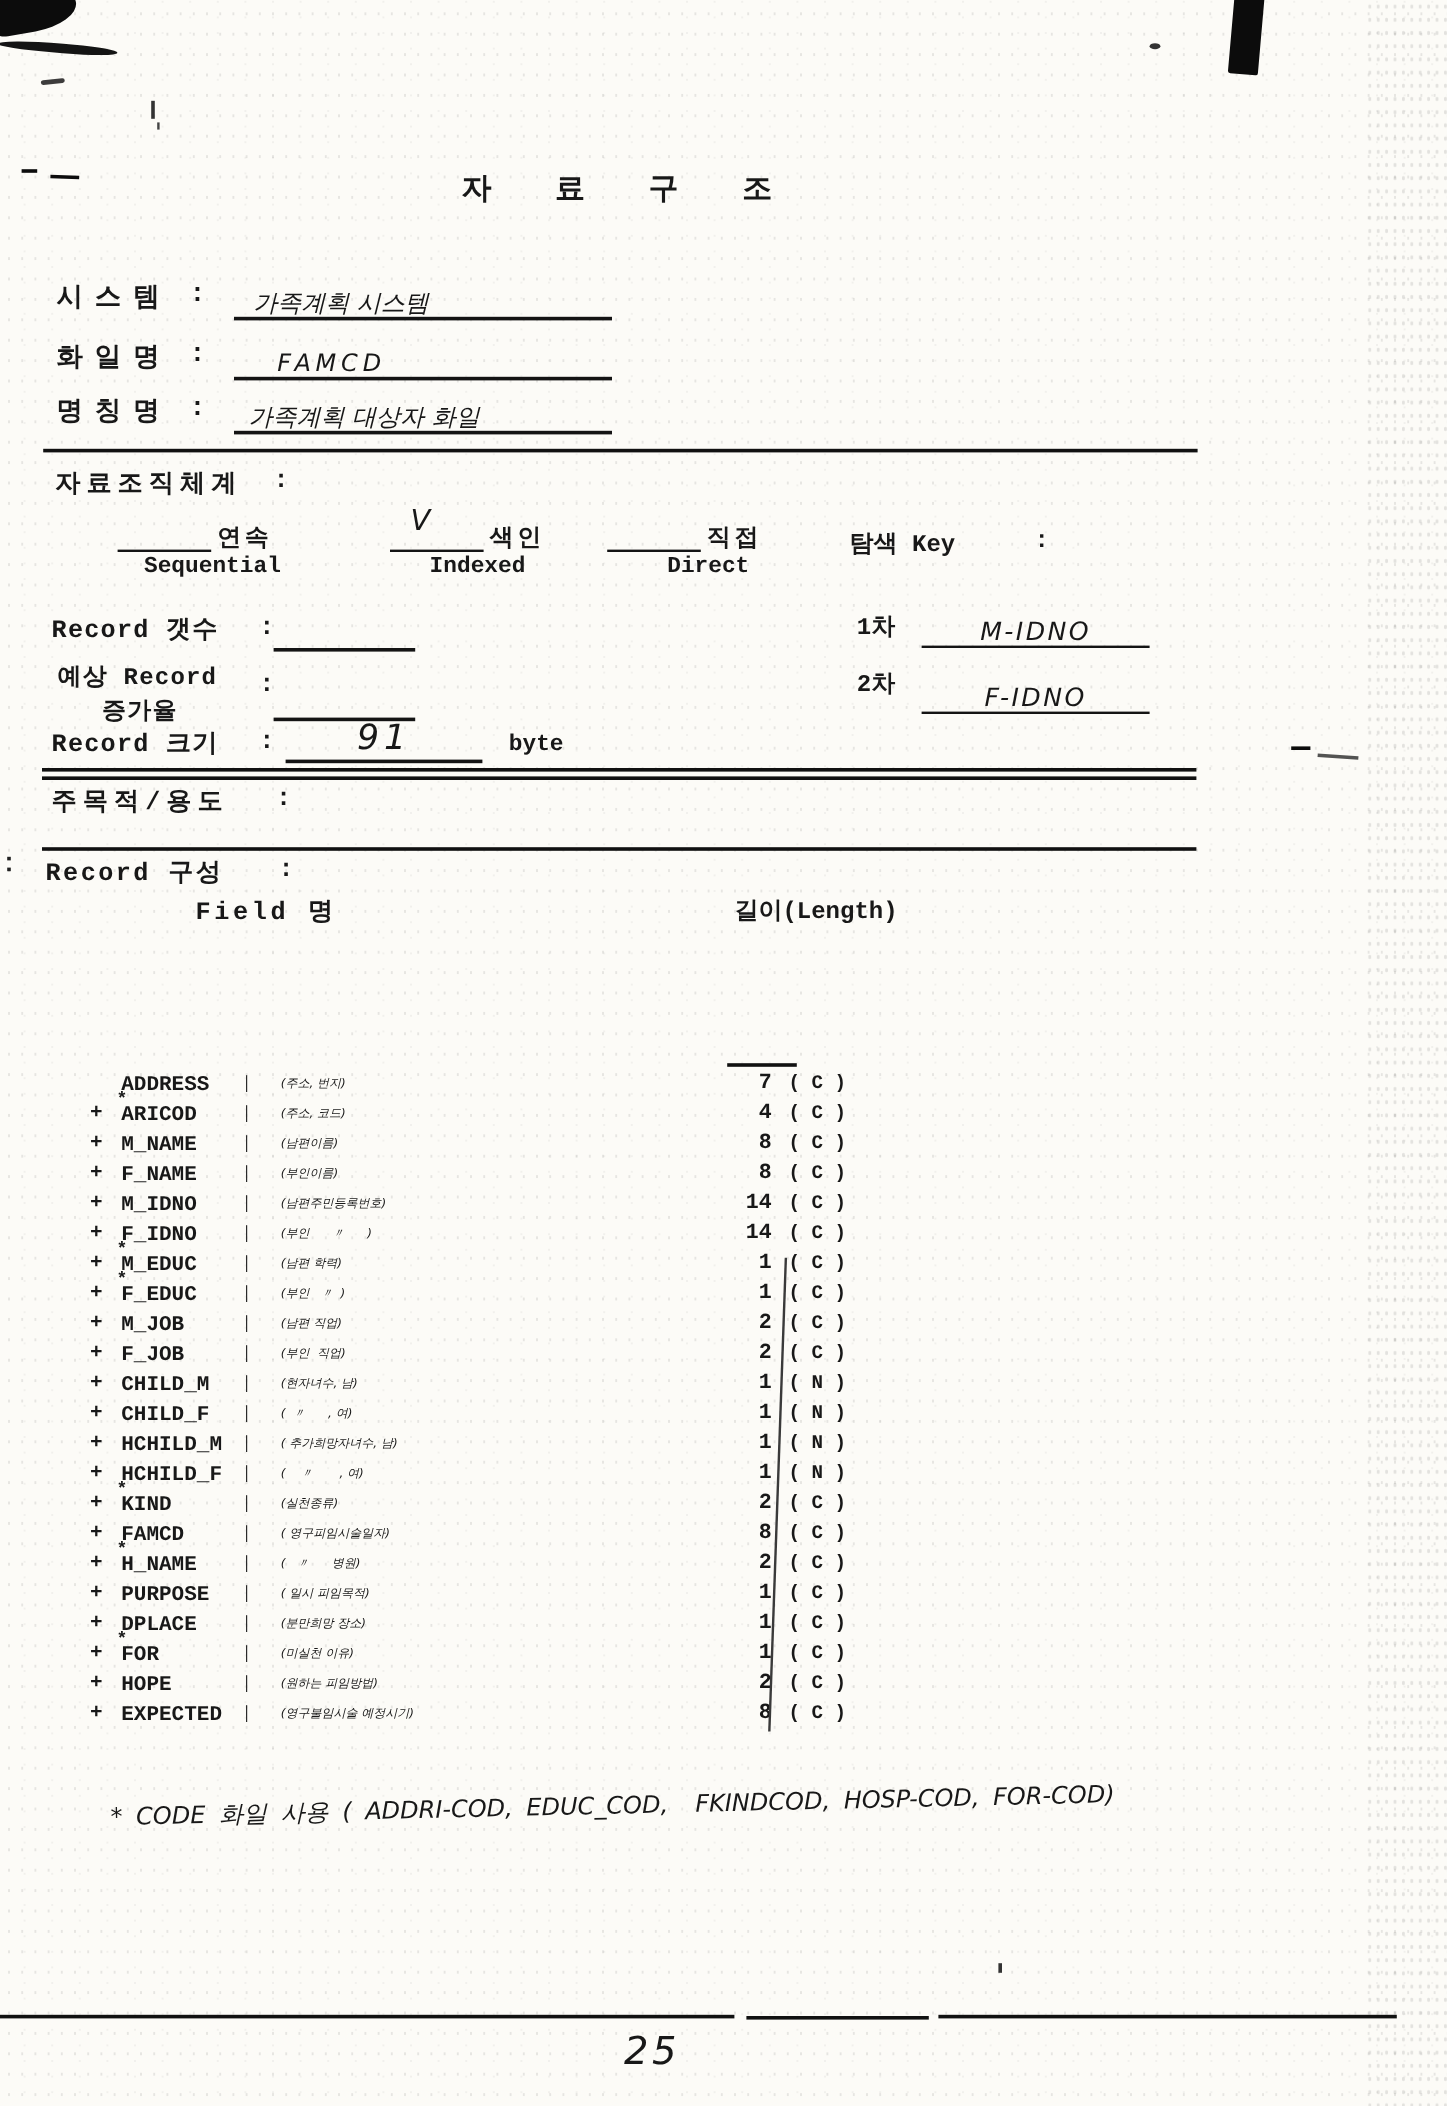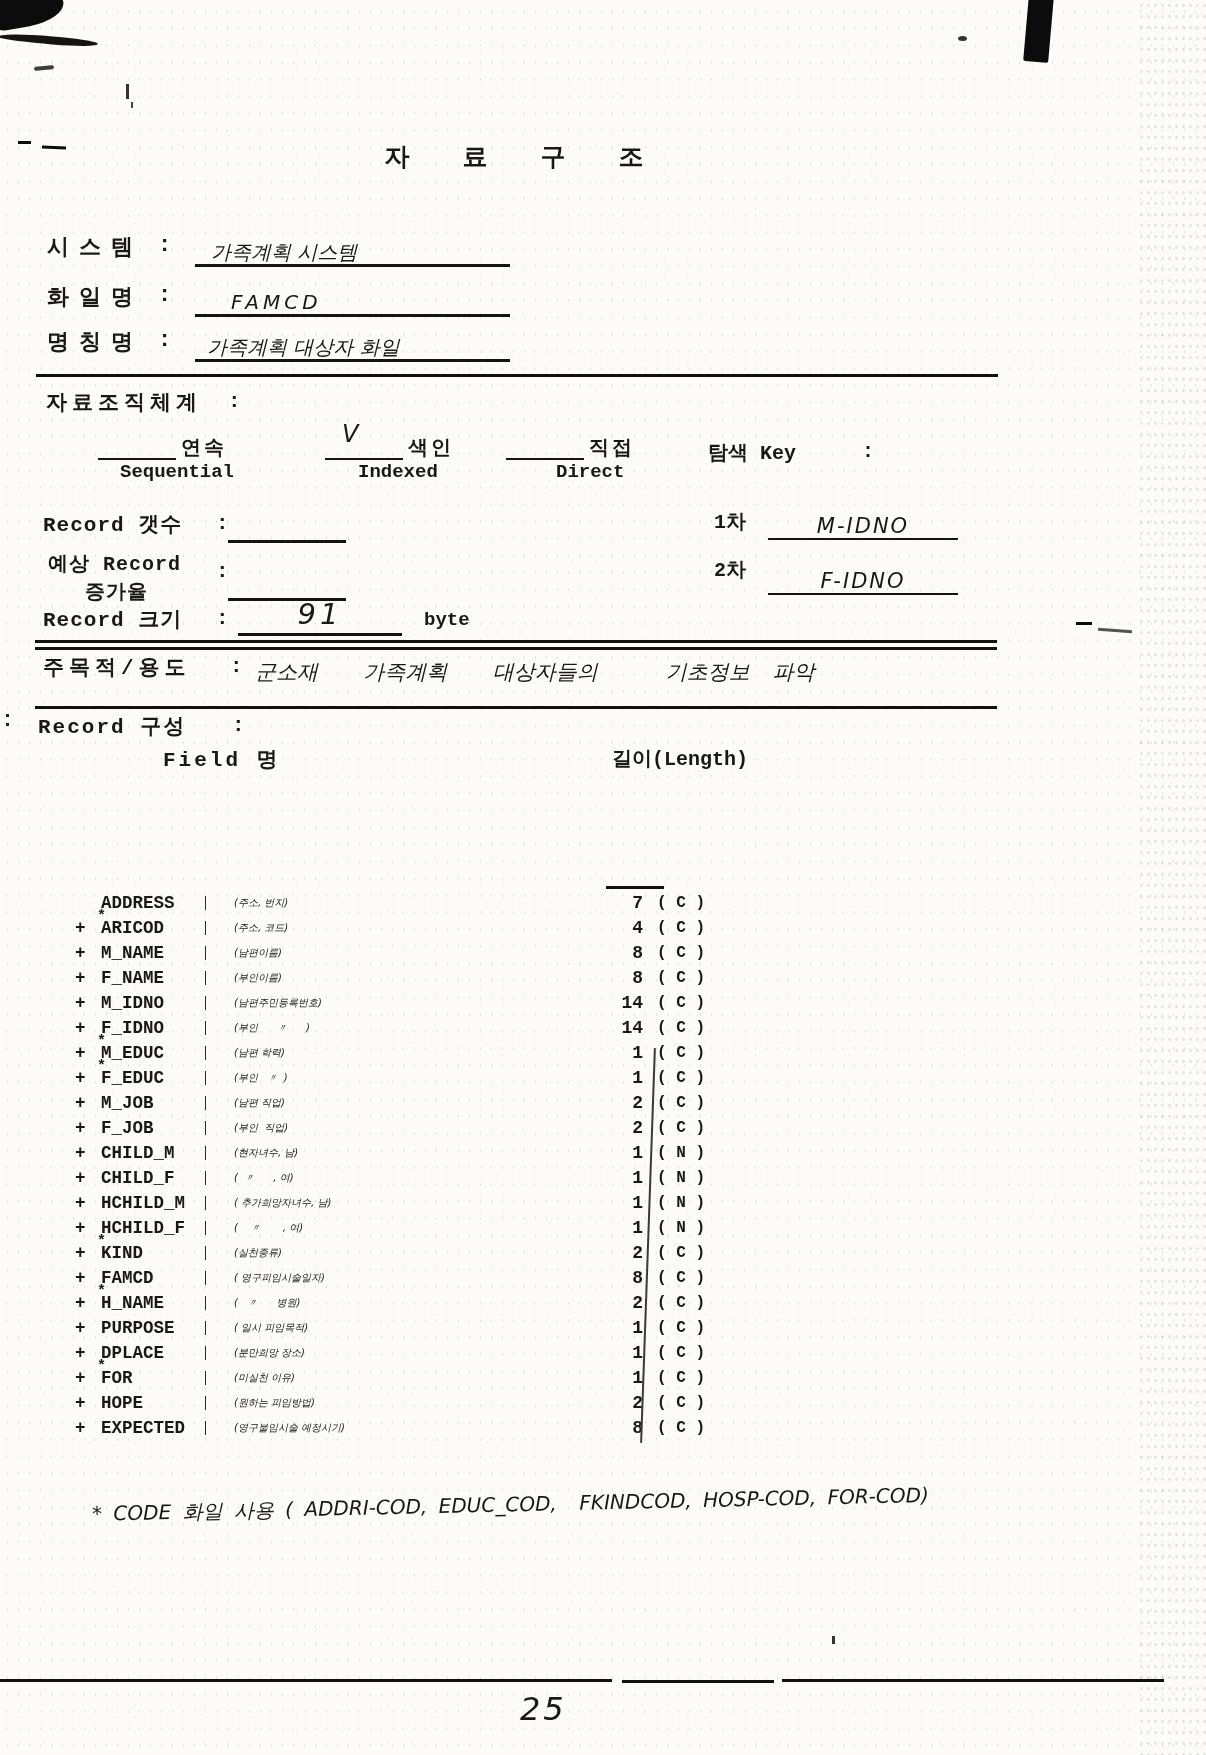--- a/index.html
+++ b/index.html
@@ -182,21 +182,20 @@
   <div class="abs size-line">
     <span class="size-value hand">91</span>
   </div>
   <div class="abs size-unit typed">byte</div>
 
   <div class="abs rule" style="top:640px;left:35px;width:962px;height:2.5px"></div>
   <div class="abs rule" style="top:647px;left:35px;width:962px;height:2.5px"></div>
 
   <div class="abs purpose-label typed">주목적/용도</div>
   <div class="abs purpose-colon typed">:</div>
-  <div class="abs purpose-value hand">군소재  가족계획  대상자들의   기초정보 파악</div>
 
   <div class="abs rule" style="top:706px;left:35px;width:962px;height:2.5px"></div>
 
   <div class="abs rc-label typed">Record 구성</div>
   <div class="abs rc-colon typed">:</div>
   <div class="abs fld-header typed">Field 명</div>
   <div class="abs len-header typed">길이(Length)</div>
   <div class="abs len-dash"></div>
 
   <div class="abs ftable">

